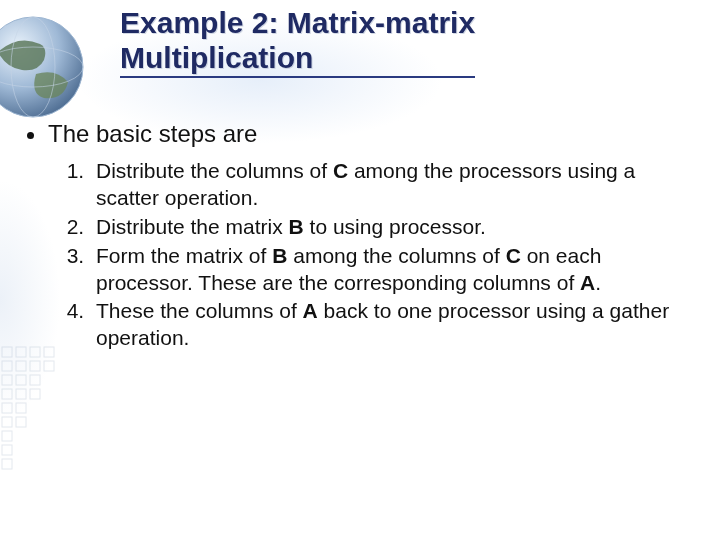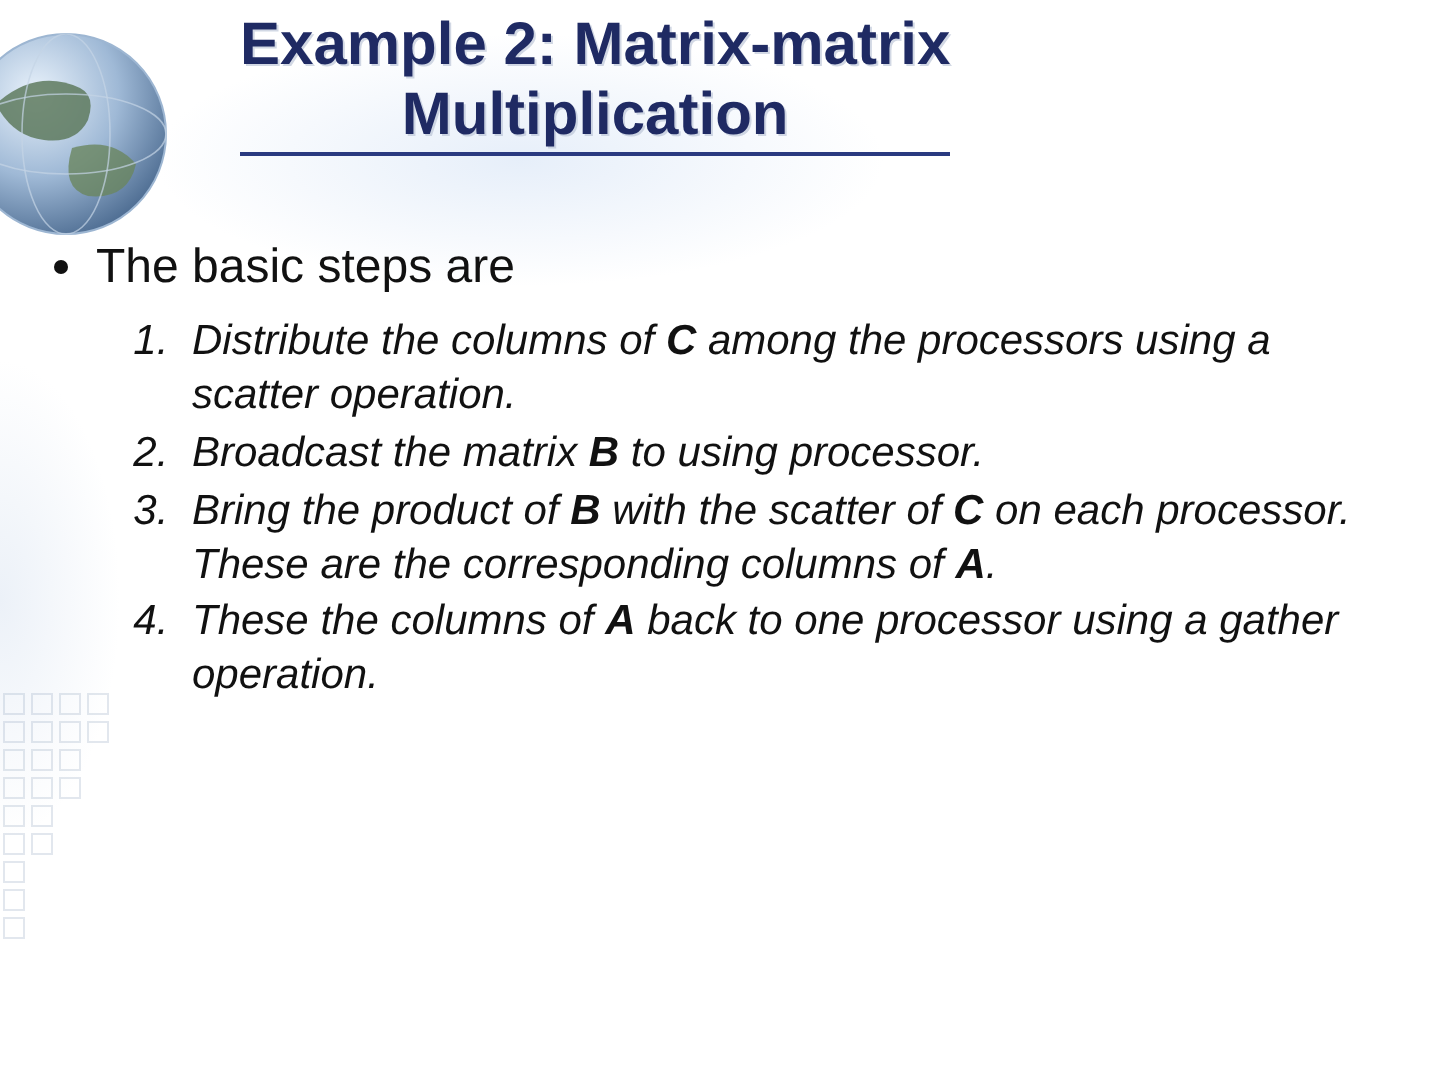--- a/index.html
+++ b/index.html
@@ -28,21 +28,20 @@
   }
   .title {
     font-size: 30px;
     font-weight: bold;
     color: #1f2a63;
     text-shadow: 1px 1px 0 rgba(180,190,210,0.6);
     line-height: 1.15;
     border-bottom: 2px solid #2a3a80;
     display: inline-block;
     padding-bottom: 1px;
-    text-align: center;
   }
   .globe {
     position: absolute;
     left: -22px;
     top: 12px;
     width: 110px;
     height: 110px;
   }
   .body {
     position: absolute;
@@ -63,21 +62,20 @@
   ol.steps {
     list-style: decimal;
     margin: 8px 0 0 0;
     padding-left: 70px;
     font-size: 21px;
     line-height: 1.28;
   }
   ol.steps > li {
     margin-bottom: 2px;
     padding-left: 6px;
-    font-style: italic;
   }
   .b { font-weight: bold; }
   .grid-pattern {
     position: absolute;
     left: 0;
     top: 345px;
     width: 80px;
     height: 140px;
     opacity: 0.28;
   }
@@ -138,24 +136,24 @@
 
   <div class="body">
     <ul class="level1">
       <li>The basic steps are</li>
     </ul>
     <ol class="steps">
       <li>
         <span>Distribute the columns of </span><span class="b">C</span><span> among the processors using a scatter operation.</span>
       </li>
       <li>
-        <span>Broadcast the matrix </span><span class="b">B</span><span> to using processor.</span>
+        <span>Distribute the matrix </span><span class="b">B</span><span> to using processor.</span>
       </li>
       <li>
-        <span>Bring the product of </span><span class="b">B</span><span> with the scatter of </span><span class="b">C</span><span> on each processor. These are the corresponding columns of </span><span class="b">A</span><span>.</span>
+        <span>Form the matrix of </span><span class="b">B</span><span> among the columns of </span><span class="b">C</span><span> on each processor. These are the corresponding columns of </span><span class="b">A</span><span>.</span>
       </li>
       <li>
         <span>These the columns of </span><span class="b">A</span><span> back to one processor using a gather operation.</span>
       </li>
     </ol>
   </div>
 
 </div>
 
 </body></html>

